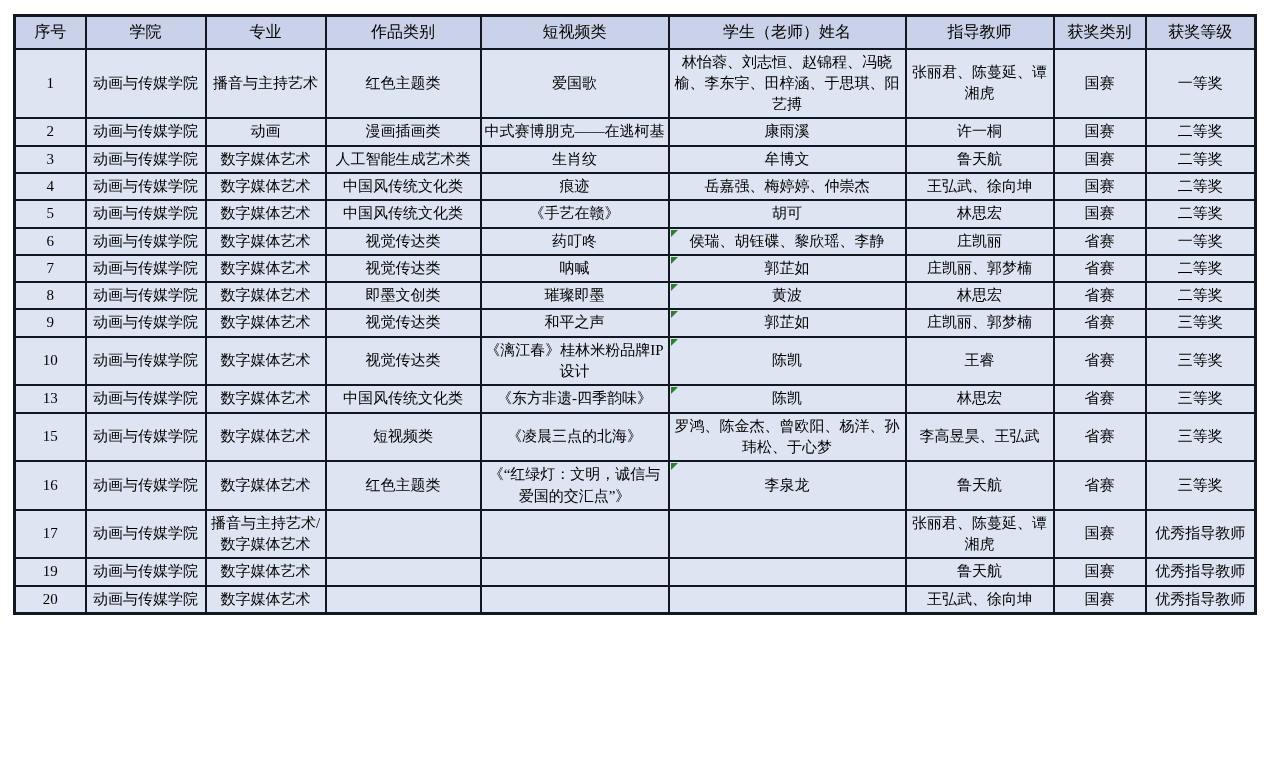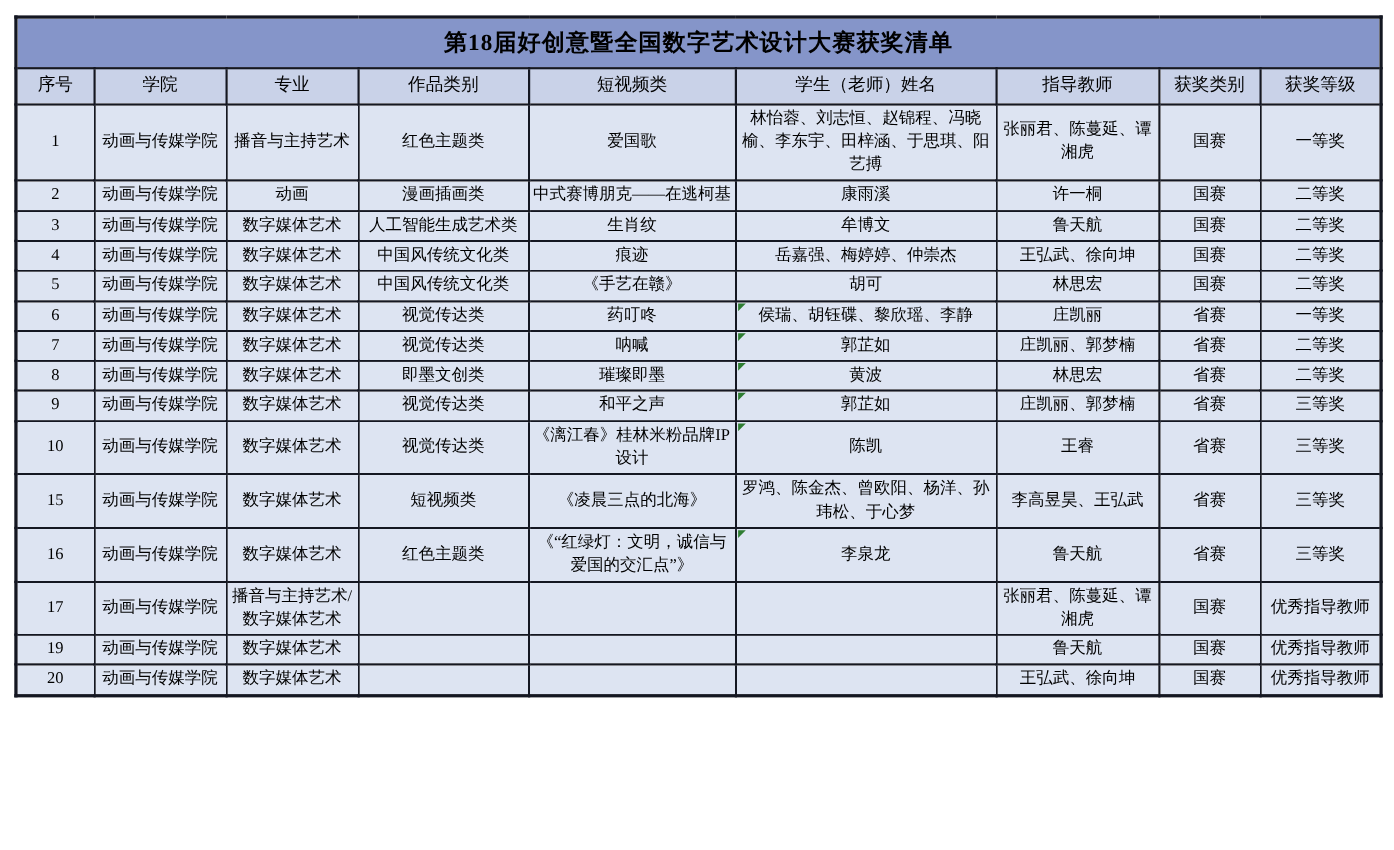--- a/index.html
+++ b/index.html
@@ -70,23 +70,20 @@
       <col style="width: 120px;">
       <col style="width: 120px;">
       <col style="width: 155px;">
       <col style="width: 188px;">
       <col style="width: 237px;">
       <col style="width: 148px;">
       <col style="width: 92px;">
       <col style="width: 110px;">
     </colgroup>
   <thead>
-    <tr>
-      <th class="title-cell" colspan="9">第18届好创意暨全国数字艺术设计大赛获奖清单</th>
-    </tr>
     <tr class="header-row" id="header-row">
         <th>序号</th>
         <th>学院</th>
         <th>专业</th>
         <th>作品类别</th>
         <th>短视频类</th>
         <th>学生（老师）姓名</th>
         <th>指导教师</th>
         <th>获奖类别</th>
         <th>获奖等级</th>
@@ -197,20 +194,31 @@
         <td>动画与传媒学院</td>
         <td>数字媒体艺术</td>
         <td>视觉传达类</td>
         <td>《漓江春》桂林米粉品牌IP设计</td>
         <td><span class="flag-tri"></span>陈凯</td>
         <td>王睿</td>
         <td>省赛</td>
         <td>三等奖</td>
       </tr>
       <tr>
+        <td>13</td>
+        <td>动画与传媒学院</td>
+        <td>数字媒体艺术</td>
+        <td>中国风传统文化类</td>
+        <td>《东方非遗-四季韵味》</td>
+        <td><span class="flag-tri"></span>陈凯</td>
+        <td>林思宏</td>
+        <td>省赛</td>
+        <td>三等奖</td>
+      </tr>
+      <tr>
         <td>15</td>
         <td>动画与传媒学院</td>
         <td>数字媒体艺术</td>
         <td>短视频类</td>
         <td>《凌晨三点的北海》</td>
         <td>罗鸿、陈金杰、曾欧阳、杨洋、孙玮松、于心梦</td>
         <td>李高昱昊、王弘武</td>
         <td>省赛</td>
         <td>三等奖</td>
       </tr>

